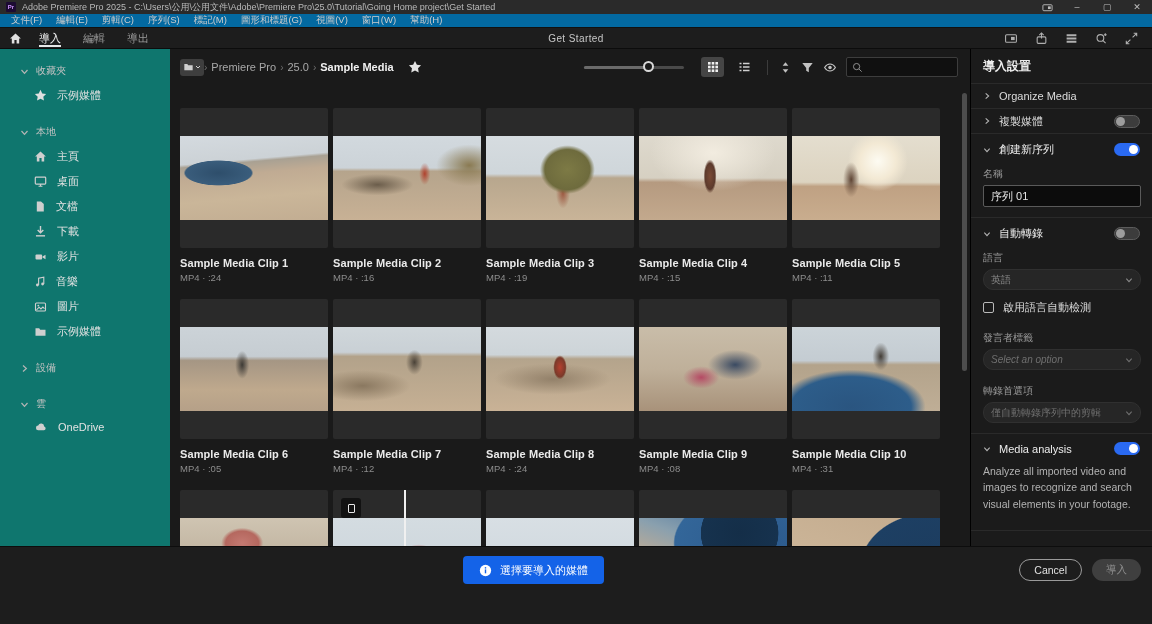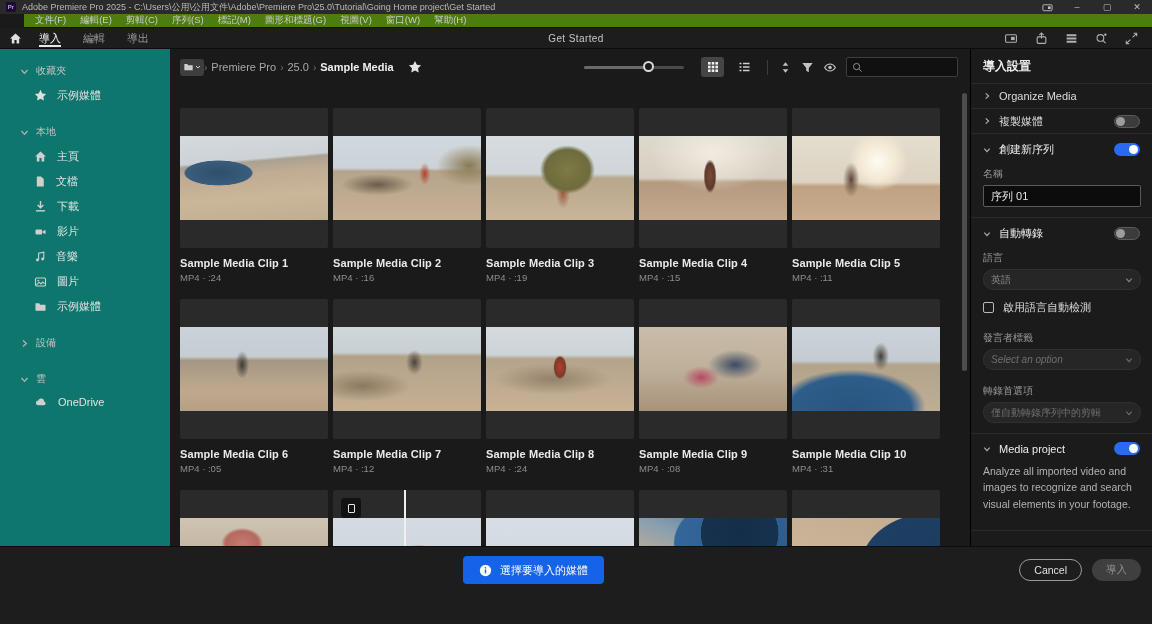--- a/index.html
+++ b/index.html
@@ -9,22 +9,22 @@
 
   
   .titlebar { height:14px; background:#2a2a2a; display:flex; align-items:center; padding-left:6px; }
   .prlogo { width:10px; height:10px; background:#1c0b33; color:#cf96fd; font-size:6px; font-weight:bold;
     display:flex; align-items:center; justify-content:center; border-radius:1px; margin-right:6px; }
   .wintitle { font-size:9px; color:#b9b9b9; white-space:nowrap; }
   .wincontrols { margin-left:auto; display:flex; align-items:center; height:100%; }
   .winbtn { width:30px; height:100%; display:flex; align-items:center; justify-content:center;
     color:#bdbdbd; font-size:9px; }
   
-  .menubar { height:14px; background:#4d7c0f; display:flex; align-items:center; padding-left:4px;
-    border-bottom:1px solid #111;margin-left:24px; }
+  .menubar { height:14px; background:#0369a1; display:flex; align-items:center; padding-left:4px;
+    border-bottom:1px solid #111; }
   .menuitem { font-size:9.5px; color:#cdcdcd; padding:0 7px; cursor:default; }
 
   
   .tabbar { position:relative; height:21px; background:#1d1d1d; display:flex; align-items:center;
     border-bottom:1px solid #0c0c0c; }
   .homebtn { width:30px; display:flex; justify-content:center; align-items:center; }
   .tabs { display:flex; gap:4px; height:100%; align-items:center; }
   .tab { font-size:11px; color:#9a9a9a; padding:2px 9px 1px; position:relative; height:100%;
     display:flex; align-items:center; }
   .tab.active { color:#f0f0f0; }
@@ -240,20 +240,29 @@
         <div class="side-item">
           <span class="ic">
             <svg width="13" height="13" viewBox="0 0 12 12">
               <path d="M6 1.3 11 6H9.4v4.6H7V7.4H5v3.2H2.6V6H1z" fill="#cfcfcf"></path>
             </svg>
           </span>
           <span>主頁</span>
         </div>
         <div class="side-item">
           <span class="ic">
+            <svg width="13" height="13" viewBox="0 0 12 12">
+              <rect x="1.2" y="2" width="9.6" height="6.4" rx=".8" fill="none" stroke="#cfcfcf" stroke-width="1.1"></rect>
+              <path d="M4.2 10.4h3.6M6 8.4v2" stroke="#cfcfcf" stroke-width="1.1"></path>
+            </svg>
+          </span>
+          <span>桌面</span>
+        </div>
+        <div class="side-item">
+          <span class="ic">
             <svg width="12" height="13" viewBox="0 0 12 12">
               <path d="M2.8 1h4.2L9.8 3.6V11H2.8z" fill="#cfcfcf"></path>
             </svg>
           </span>
           <span>文檔</span>
         </div>
         <div class="side-item">
           <span class="ic">
             <svg width="13" height="13" viewBox="0 0 12 12">
               <path d="M6 1v6M3.4 4.6 6 7.2l2.6-2.6" fill="none" stroke="#cfcfcf" stroke-width="1.3"></path>
@@ -586,21 +595,21 @@
         </div>
       </div>
 
       <div class="psec">
         <div class="sechead">
           <span class="chev">
               <svg width="8" height="8" viewBox="0 0 12 12">
                 <path d="M2 4l4 4.5L10 4" fill="none" stroke="#b5b5b5" stroke-width="1.6"></path>
               </svg>
             </span>
-          <span>Media project</span>
+          <span>Media analysis</span>
           <span class="toggle on"></span>
         </div>
         <div class="pdesc">Analyze all imported video and images to recognize and search visual elements in your footage.</div>
       </div>
     </div>
   </div>
 
   <div class="footer">
     <button class="notice">
       <svg width="13" height="13" viewBox="0 0 12 12">

